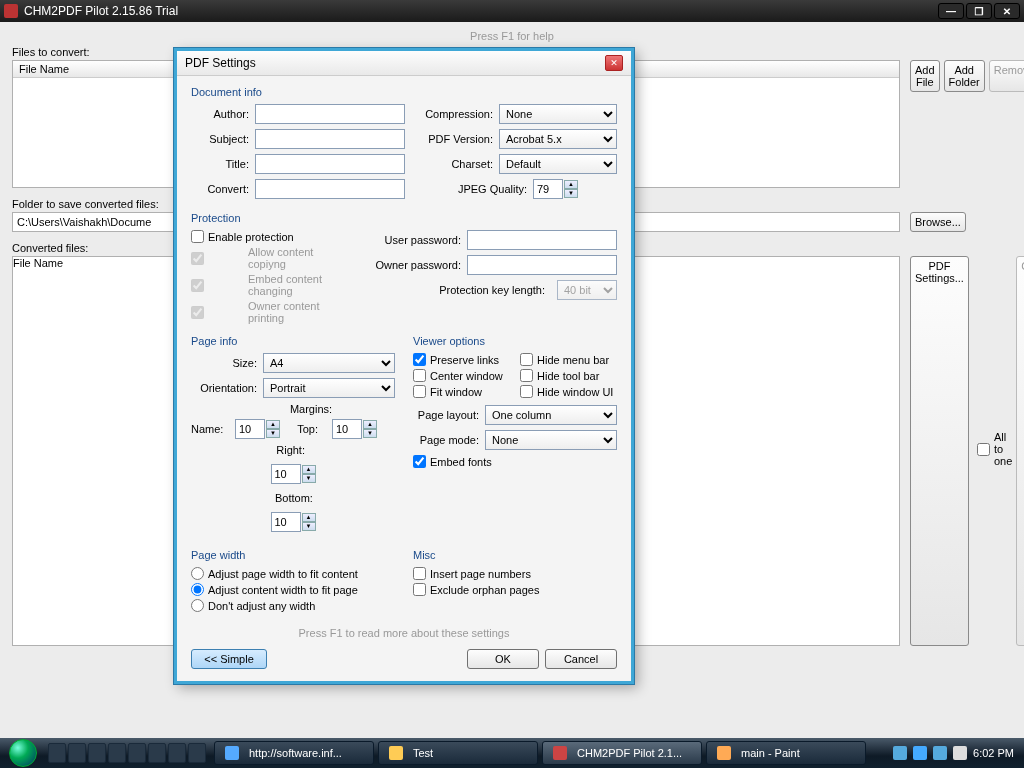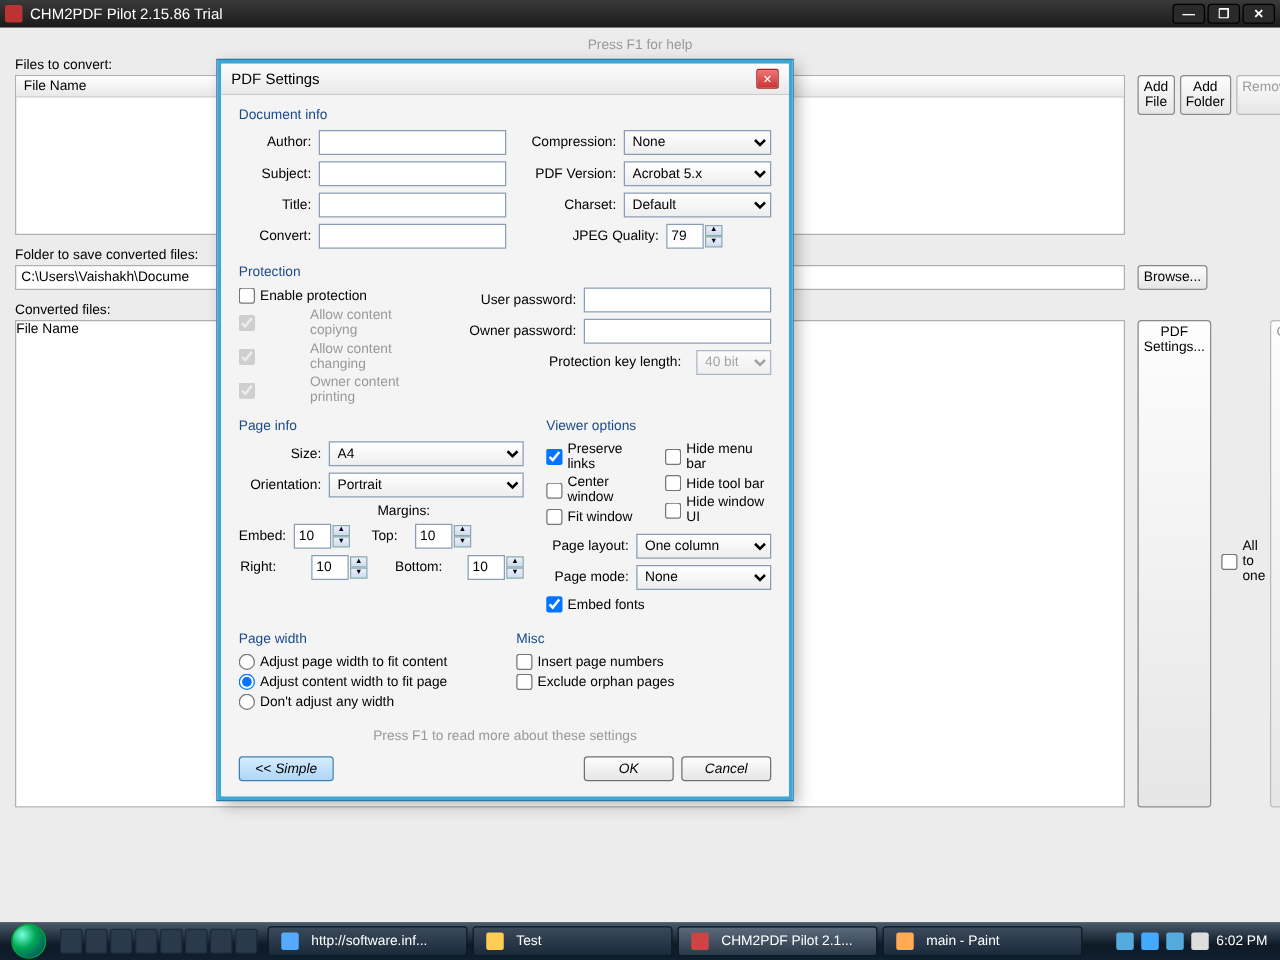--- a/index.html
+++ b/index.html
@@ -41,21 +41,21 @@
 .sel { background: linear-gradient(to bottom,#fff,#eee); border: 1px solid #8a9db5; height: 20px; font-size: 11px; padding: 0 2px; }
 .spinner { display: flex; align-items: center; }
 .spinner .txt { width: 30px; text-align: left; }
 .spinner-btns { display: flex; flex-direction: column; margin-left: 1px; }
 .spinner-btns div { width: 14px; height: 9px; background: linear-gradient(to bottom,#eef,#cde); border: 1px solid #8aa; font-size: 6px; line-height: 6px; text-align: center; }
 .two-col { display: flex; gap: 18px; }
 .two-col > div { flex: 1; }
 .cb { display: flex; align-items: center; gap: 4px; margin-bottom: 3px; font-size: 11px; }
 .cb input { width: 13px; height: 13px; }
 .cb.disabled { color: #999; gap: 44px; }
-.dialog-footer { display: flex; align-items: center; padding-top: 6px; gap: 6px; font-style: italic; }
+.dialog-footer { display: flex; align-items: center; padding-top: 6px; gap: 6px; }
 .dialog-footer .spacer { flex: 1; }
 .btn-dlg { background: linear-gradient(to bottom, #fdfdfd, #e6e6e6); border: 1px solid #707070; border-radius: 3px; padding: 3px 0; font-size: 11px; width: 72px; text-align: center; cursor: pointer; }
 .btn-simple { background: linear-gradient(to bottom, #d6ecff, #aed6f7); border: 1px solid #3c7fb1; border-radius: 3px; padding: 3px 0; width: 76px; font-size: 11px; text-align: center; cursor: pointer; }
 .hint-center { text-align: center; color: #999; font-size: 11px; margin: 4px 0; }
 
 
 .taskbar { position: absolute; left: 0; right: 0; bottom: 0; height: 30px; background: linear-gradient(to bottom, #4a5a6a, #0e1a26 60%, #10202e); display: flex; align-items: center; padding: 0 4px; color: #fff; font-size: 11px; }
 .start-orb { width: 38px; height: 30px; display:flex; align-items:center; justify-content:center; }
 .start-orb .orb { width: 28px; height: 28px; border-radius: 50%; background: radial-gradient(circle at 30% 30%, #7fd, #0a5 40%, #036); border: 1px solid #0a3; }
 .ql { display: flex; gap: 2px; margin: 0 6px; }
@@ -190,21 +190,21 @@
           <div class="cb">
               <input type="checkbox" style="">
               <span>Enable protection</span>
             </div>
           <div class="cb disabled">
               <input type="checkbox" checked="" disabled="" style="">
               <span>Allow content copiyng</span>
             </div>
           <div class="cb disabled">
               <input type="checkbox" checked="" disabled="" style="">
-              <span>Allow content changing</span>
+              <span>Embed content changing</span>
             </div>
           <div class="cb disabled">
               <input type="checkbox" checked="" disabled="" style="">
               <span>Owner content printing</span>
             </div>
         </div>
         <div>
           <div class="form-row">
               <div class="flabel" style="width:100px">User password:</div>
               <input class="txt" style="flex: 1 1 0%;" disabled="">
@@ -227,38 +227,38 @@
         <div class="form-row">
             <div class="flabel" style="width:72px">Size:</div>
             <select class="sel" style="flex:1"><option>A4</option></select>
           </div>
         <div class="form-row">
             <div class="flabel" style="width:72px">Orientation:</div>
             <select class="sel" style="flex:1"><option>Portrait</option></select>
           </div>
         <div style="text-align:center; margin:4px 0 4px 36px;">Margins:</div>
         <div class="form-row" style="gap:8px;">
-          <div class="flabel" style="width:36px">Embed:</div>
+          <div class="flabel" style="width:36px">Name:</div>
           <div class="spinner">
               <input class="txt" value="10" style="">
               <div class="spinner-btns">
                 <div>▲</div>
                 <div>▼</div>
               </div>
             </div>
           <div class="flabel" style="width:36px;text-align:right">Top:</div>
           <div class="spinner">
               <input class="txt" value="10" style="">
               <div class="spinner-btns">
                 <div>▲</div>
                 <div>▼</div>
               </div>
             </div>
         </div>
-        <div class="form-row" style="gap:22px;">
+        <div class="form-row" style="gap:8px;flex-direction:column;">
           <div class="flabel" style="width:36px">Right:</div>
           <div class="spinner">
               <input class="txt" value="10" style="">
               <div class="spinner-btns">
                 <div>▲</div>
                 <div>▼</div>
               </div>
             </div>
           <div class="flabel" style="width:36px;text-align:left">Bottom:</div>
           <div class="spinner">

